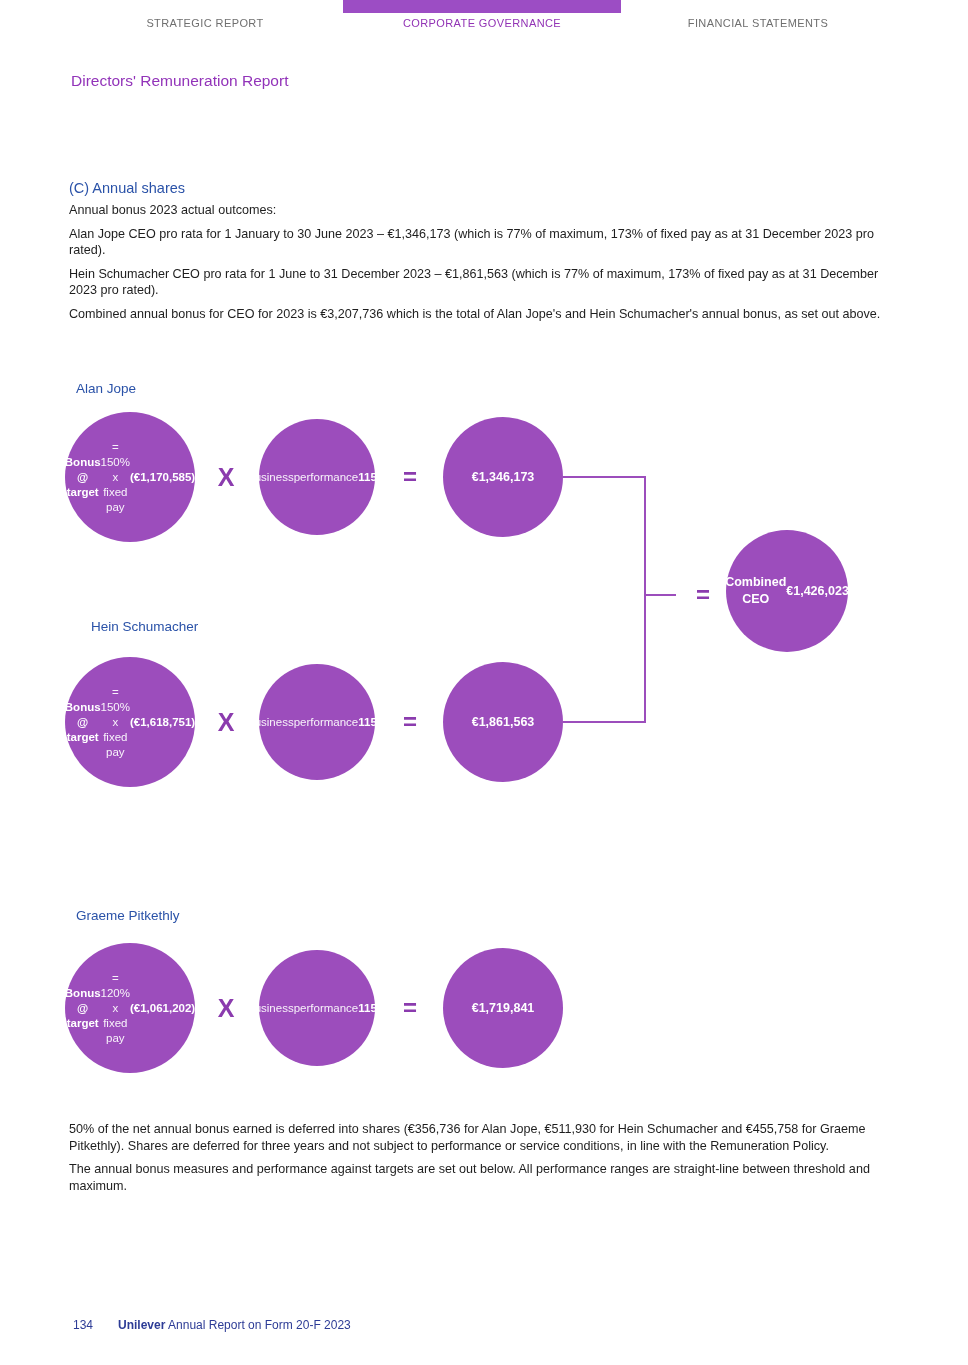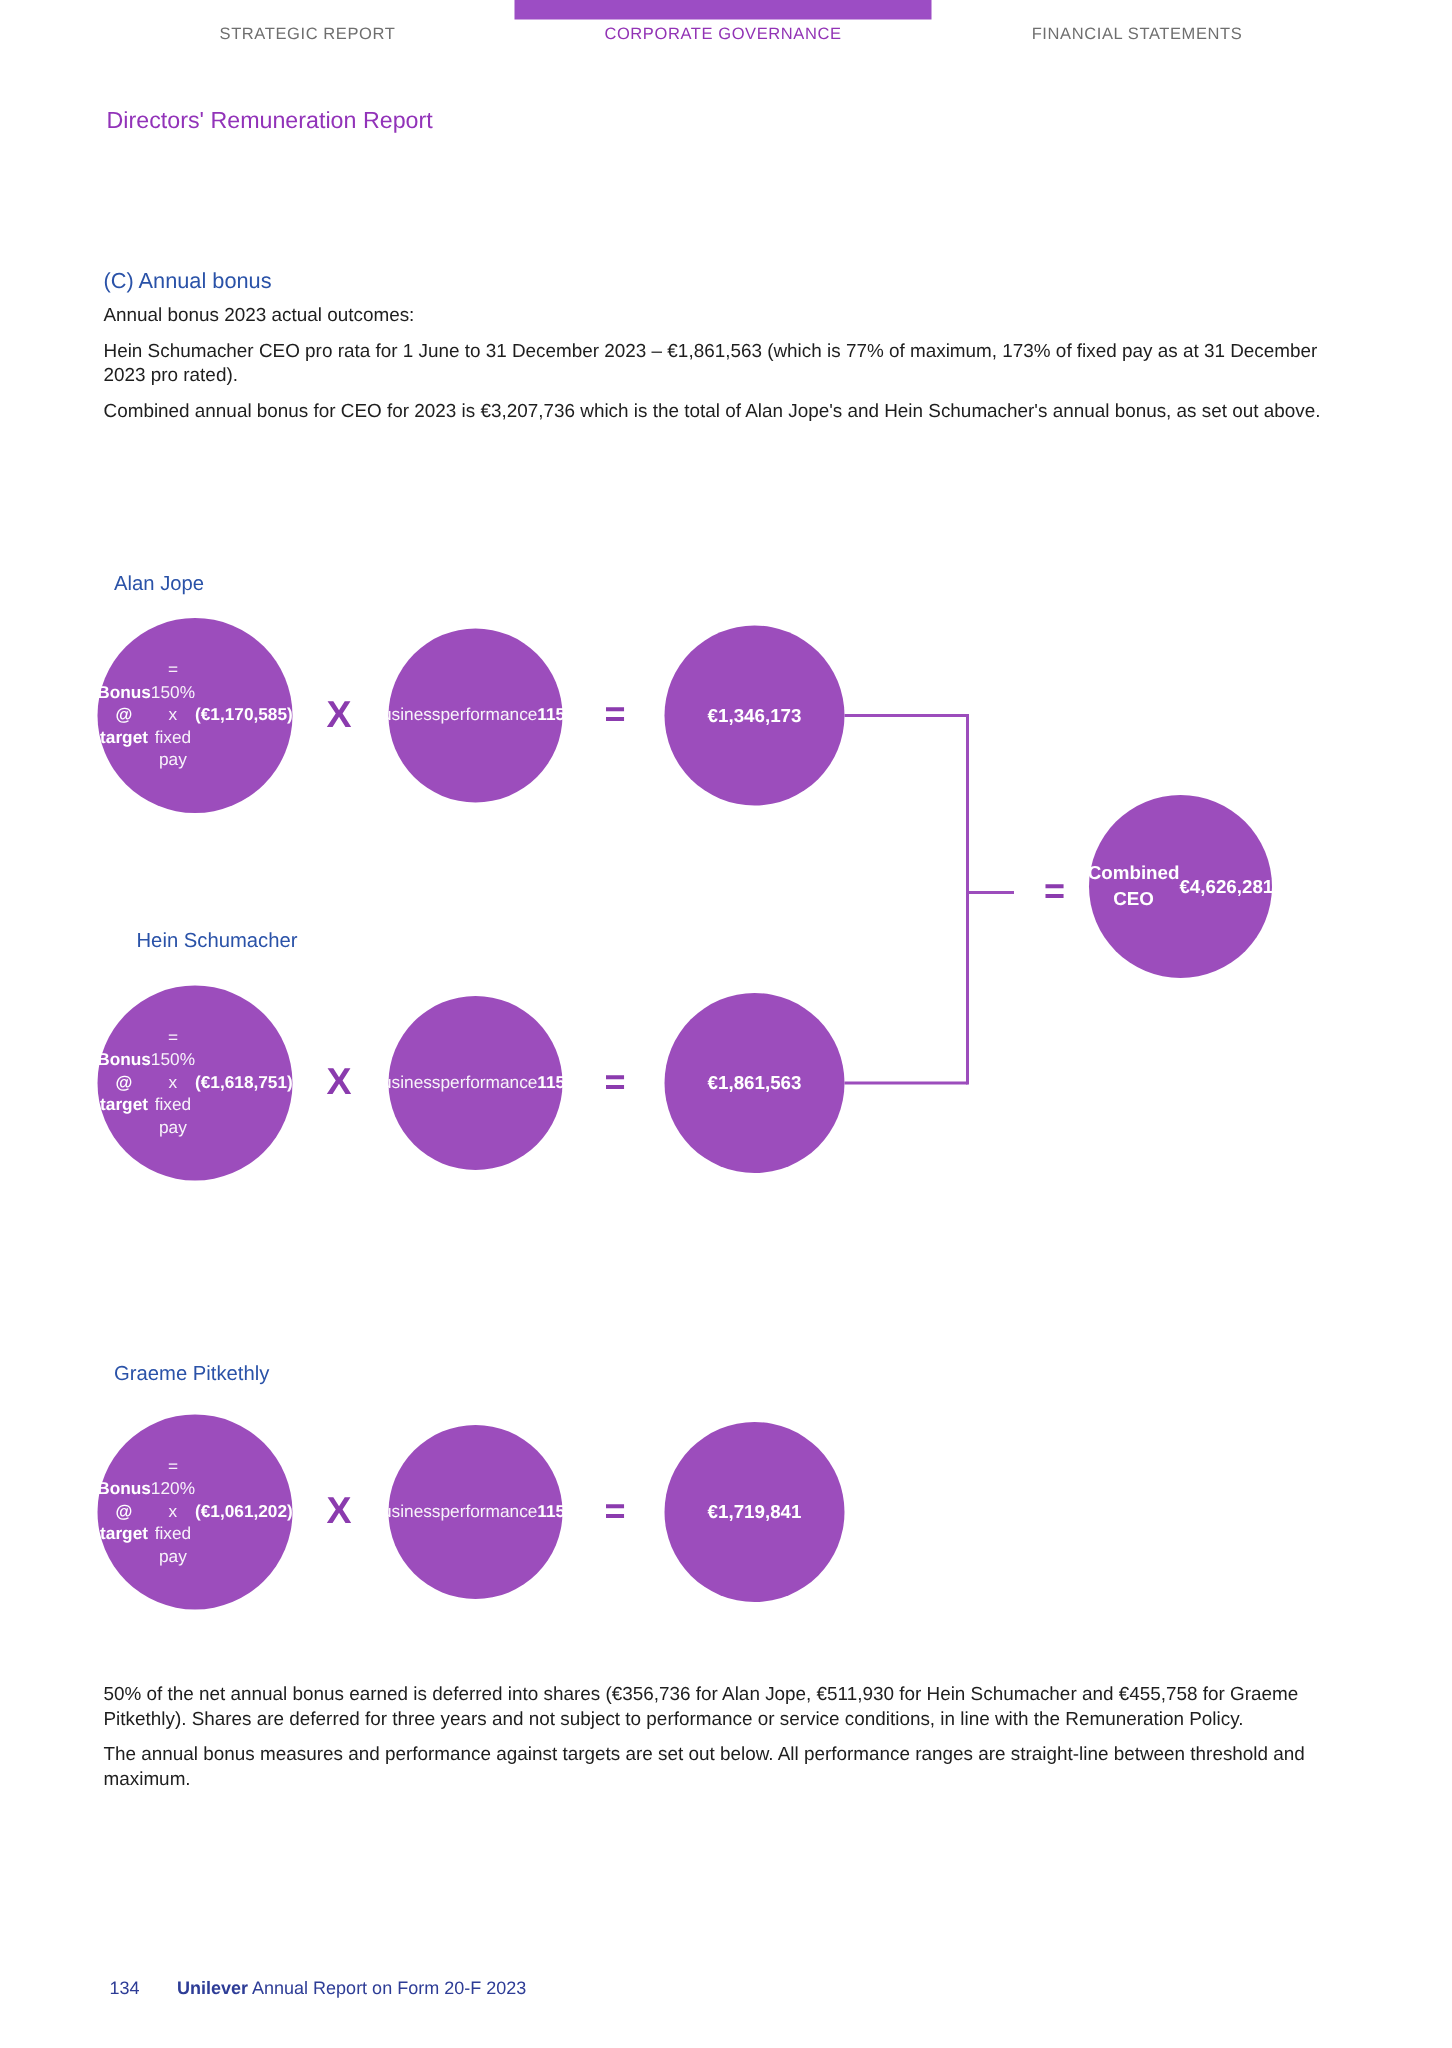--- a/index.html
+++ b/index.html
@@ -72,24 +72,25 @@
 <body>
 
 <div class="page">
 
   <div class="nav-indicator"></div>
   <div class="nav-tab t1">STRATEGIC REPORT</div>
   <div class="nav-tab t2">CORPORATE GOVERNANCE</div>
   <div class="nav-tab t3">FINANCIAL STATEMENTS</div>
 
   <div class="page-title">Directors' Remuneration Report</div>
-  <div class="section-heading">(C) Annual bonus</div>
+  <div class="section-heading">(C) Annual shares</div>
 
   <div class="body-copy">
     <p>Annual bonus 2023 actual outcomes:</p>
+    <p>Alan Jope CEO pro rata for 1 January to 30 June 2023 – €1,346,173 (which is 77% of maximum, 173% of fixed pay as at 31 December 2023 pro rated).</p>
     <p>Hein Schumacher CEO pro rata for 1 June to 31 December 2023 – €1,861,563 (which is 77% of maximum, 173% of fixed pay as at 31 December 2023 pro rated).</p>
     <p>Combined annual bonus for CEO for 2023 is €3,207,736 which is the total of Alan Jope's and Hein Schumacher's annual bonus, as set out above.</p>
   </div>
 
   <div class="person-label label-alan">Alan Jope</div>
   <div class="person-label label-hein">Hein Schumacher</div>
   <div class="person-label label-graeme">Graeme Pitkethly</div>
 
   <div class="row1">
     <div class="circle bonus">
@@ -145,21 +146,21 @@
     </div>
   </div>
 
   <div class="conn h1"></div>
   <div class="conn h2"></div>
   <div class="conn vline"></div>
   <div class="conn hmid"></div>
   <div class="eq-combined">=</div>
   <div class="circle combined">
     <div class="c-line c-bold">Combined CEO</div>
-    <div class="c-line c-bold">€4,626,281</div>
+    <div class="c-line c-bold">€1,426,023</div>
   </div>
 
   <div class="closing-copy">
     <p>50% of the net annual bonus earned is deferred into shares (€356,736 for Alan Jope, €511,930 for Hein Schumacher and €455,758 for Graeme Pitkethly). Shares are deferred for three years and not subject to performance or service conditions, in line with the Remuneration Policy.</p>
     <p>The annual bonus measures and performance against targets are set out below. All performance ranges are straight-line between threshold and maximum.</p>
   </div>
 
   <div class="footer">
     <span class="pageno">134</span><span class="brand">Unilever</span> <span>Annual Report on Form 20-F 2023</span>
   </div>

